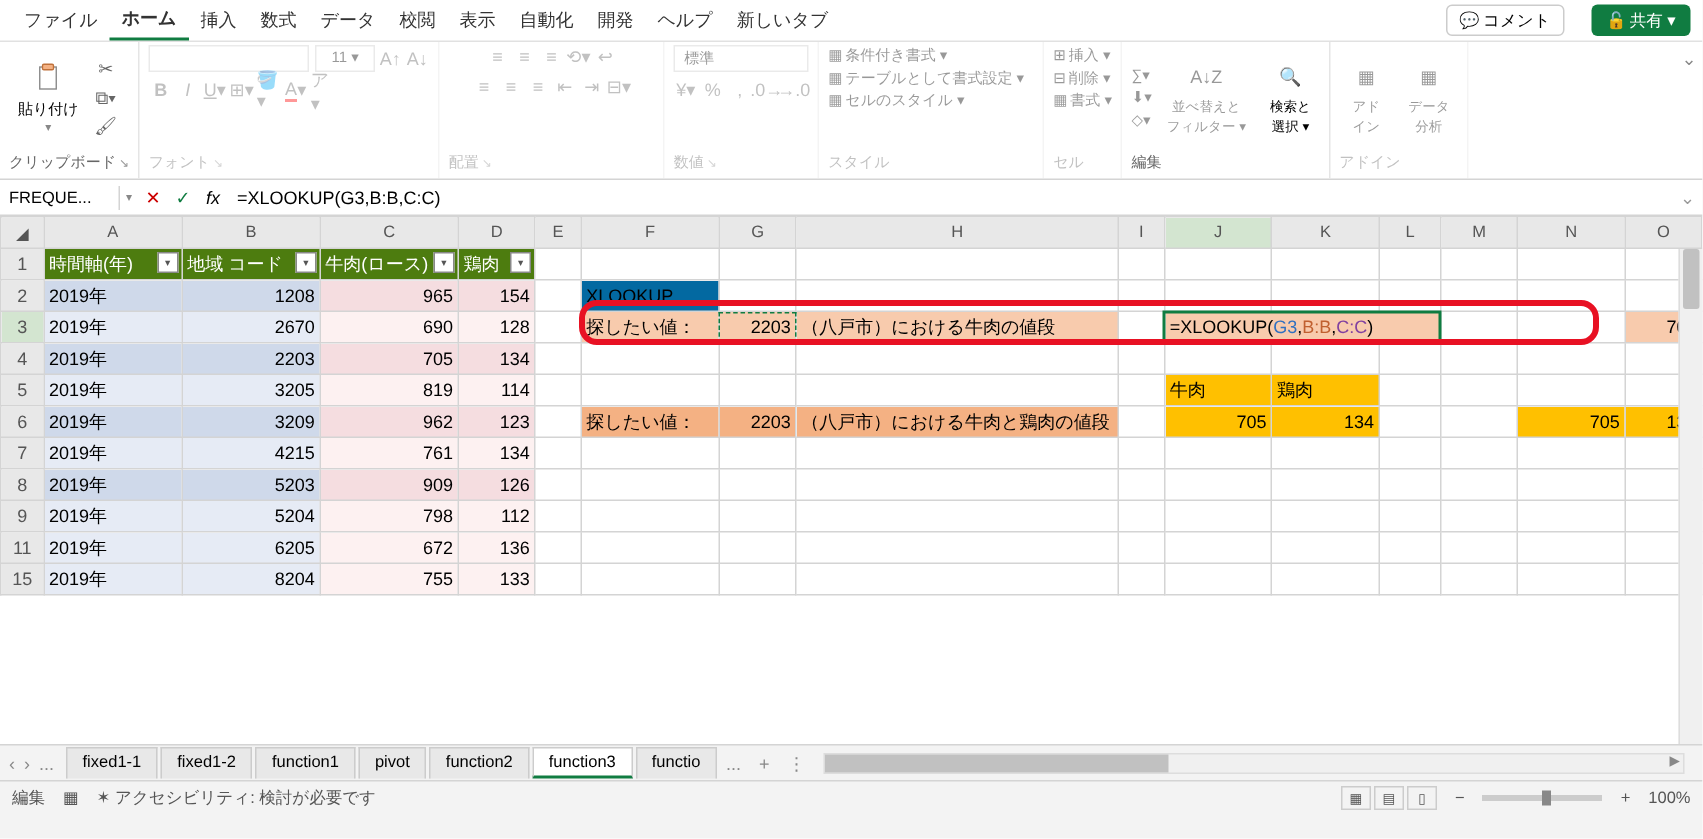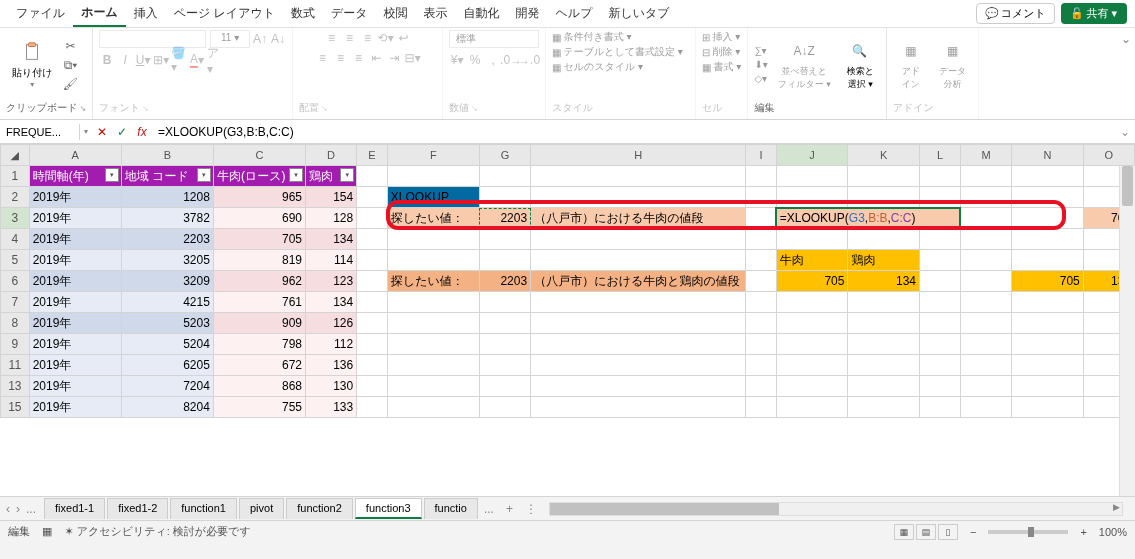--- a/index.html
+++ b/index.html
@@ -2,53 +2,53 @@
 <html><head>
 <meta charset="utf-8">
 <style>
 * { margin: 0; padding: 0; box-sizing: border-box; }
 body { font-family: 'Yu Gothic UI', 'Meiryo', sans-serif; font-size: 12px; background: #f3f3f3; width: 1135px; height: 559px; overflow: hidden; position: relative; }
 
 .menubar { display: flex; align-items: center; height: 28px; background: #fff; border-bottom: 1px solid #e1e1e1; padding: 0 8px; }
 .menu-item { padding: 4px 8px; cursor: pointer; font-size: 12px; color: #333; }
 .menu-item.active { border-bottom: 2px solid #107c41; font-weight: bold; }
 .menu-spacer { flex: 1; }
-.comment-btn { border: 1px solid #ccc; border-radius: 4px; padding: 2px 8px; margin-right: 6px; font-size: 11px; background: #fff; cursor: pointer; }
+.comment-btn { border: 1px solid #ccc; border-radius: 4px; padding: 2px 8px; margin-right: 18px; font-size: 11px; background: #fff; cursor: pointer; }
 .share-btn { background: #107c41; color: #fff; padding: 3px 10px; border-radius: 4px; font-size: 11px; cursor: pointer; border: none; }
 
 .ribbon { display: flex; height: 92px; background: #fff; border-bottom: 1px solid #d4d4d4; }
 .ribbon-group { display: flex; flex-direction: column; border-right: 1px solid #e5e5e5; padding: 2px 6px; }
 .ribbon-group-content { flex: 1; display: flex; align-items: center; gap: 4px; }
 .ribbon-group-label { text-align: center; font-size: 10px; color: #666; padding: 2px 0; display: flex; justify-content: flex-start; align-items: center; gap: 2px; }
 .ribbon-btn-large { display: flex; flex-direction: column; align-items: center; padding: 2px 6px; cursor: pointer; }
 .ribbon-btn-large .icon { width: 24px; height: 24px; display: flex; align-items: center; justify-content: center; }
 .ribbon-btn-large .label { font-size: 10px; margin-top: 2px; }
 .ribbon-col { display: flex; flex-direction: column; gap: 2px; }
 .ribbon-icon-small { width: 16px; height: 16px; display: flex; align-items: center; justify-content: center; cursor: pointer; color: #666; font-size: 12px; }
 .ribbon-row { display: flex; gap: 2px; align-items: center; }
 .ribbon-disabled { opacity: 0.4; }
 .dlg-launcher { font-size: 8px; color: #999; }
 
 .formula-bar { display: flex; align-items: center; height: 24px; background: #fff; border-bottom: 1px solid #d4d4d4; }
 .name-box { width: 80px; padding: 2px 6px; border-right: 1px solid #d4d4d4; font-size: 11px; overflow: hidden; text-overflow: ellipsis; white-space: nowrap; }
 .fb-btn { width: 20px; height: 20px; display: flex; align-items: center; justify-content: center; cursor: pointer; font-size: 12px; }
 .fb-cancel { color: #c00; }
 .fb-confirm { color: #107c41; }
-.fb-fx { font-style: italic; color: #b91c1c; }
+.fb-fx { font-style: italic; color: #000000; }
 .formula-input { flex: 1; padding: 2px 6px; font-size: 12px; }
 .formula-expand { width: 20px; text-align: center; color: #999; cursor: pointer; }
 
 .grid-area { position: relative; height: 352px; background: #fff; overflow: hidden; }
 table.grid { border-collapse: collapse; width: 100%; table-layout: fixed; }
 .grid th, .grid td { border: 1px solid #d4d4d4; height: 21px; padding: 0 3px; font-size: 12px; overflow: hidden; white-space: nowrap; }
 .grid thead th { background: #e8e8e8; text-align: center; font-weight: normal; color: #555; font-size: 11px; }
 .grid thead th.selected { background: #d3e5d0; }
 .row-hdr { background: #e8e8e8; text-align: center; color: #555; font-size: 11px; width: 28px; }
 .row-hdr.selected { background: #d3e5d0; }
-.table-hdr { background: #a21caf; color: #fff; position: relative; margin-top: 33px; }
+.table-hdr { background: #4d7c0f; color: #fff; position: relative; margin-top: 33px; }
 .filter-arrow { position: absolute; right: 2px; top: 2px; width: 14px; height: 14px; background: #fff; border: 1px solid #888; display: flex; align-items: center; justify-content: center; font-size: 7px; color: #555; }
 .band-a { background: #e6ebf5; }
 .band-b { background: #cfd9ea; }
 .band-c-light { background: #fdf1f1; }
 .band-c-dark { background: #f5dde0; }
 .num { text-align: right; }
 
 .hl-green { background: #0369a1; }
 .hl-pink { background: #f8cbad; }
 .hl-orange { background: #ffc000; margin-left: 44px; }
@@ -78,21 +78,20 @@
 .flex-gap { gap: 3px; }
 svg.i-lg { width: 22px; height: 22px; }
 </style>
 </head>
 <body>
 
 <div class="menubar">
   <span class="menu-item">ファイル</span>
   <span class="menu-item active">ホーム</span>
   <span class="menu-item">挿入</span>
-  <span class="menu-item">ページ レイアウト</span>
   <span class="menu-item">数式</span>
   <span class="menu-item">データ</span>
   <span class="menu-item">校閲</span>
   <span class="menu-item">表示</span>
   <span class="menu-item">自動化</span>
   <span class="menu-item">開発</span>
   <span class="menu-item">ヘルプ</span>
   <span class="menu-item">新しいタブ</span>
   <div class="menu-spacer"></div>
   <button class="comment-btn"><span style="margin-right:2px">💬</span><span>コメント</span></button>
@@ -362,21 +361,21 @@
           <td></td>
           <td></td>
           <td></td>
           <td></td>
           <td></td>
           <td></td>
         </tr>
         <tr>
           <td class="row-hdr selected">3</td>
           <td class="band-a">2019年</td>
-          <td class="band-a num">3782</td>
+          <td class="band-a num">2670</td>
           <td class="band-c-light num">690</td>
           <td class="band-c-light num">128</td>
           <td></td>
           <td class="hl-pink">探したい値：</td>
           <td class="num hl-pink marching">2203</td>
           <td class="hl-pink">（八戸市）における牛肉の値段</td>
           <td></td>
           <td class="hl-pink sel-cell" colspan="3" style="color: rgb(0, 0, 0);">=XLOOKUP(<span style="color:#3070c0">G3</span>,<span style="color:#c06030">B:B</span>,<span style="color:#8040a0">C:C</span>)</td>
           <td></td>
           <td></td>
@@ -489,38 +488,20 @@
           <td></td>
           <td></td>
           <td></td>
         </tr>
         <tr>
           <td class="row-hdr">11</td>
           <td class="band-a">2019年</td>
           <td class="band-a num">6205</td>
           <td class="band-c-light num">672</td>
           <td class="band-c-light num">136</td>
-          <td></td>
-          <td></td>
-          <td></td>
-          <td></td>
-          <td></td>
-          <td></td>
-          <td></td>
-          <td></td>
-          <td></td>
-          <td></td>
-          <td></td>
-        </tr>
-        <tr>
-          <td class="row-hdr">13</td>
-          <td class="band-a">2019年</td>
-          <td class="band-a num">7204</td>
-          <td class="band-c-light num">868</td>
-          <td class="band-c-light num">130</td>
           <td></td>
           <td></td>
           <td></td>
           <td></td>
           <td></td>
           <td></td>
           <td></td>
           <td></td>
           <td></td>
           <td></td>

